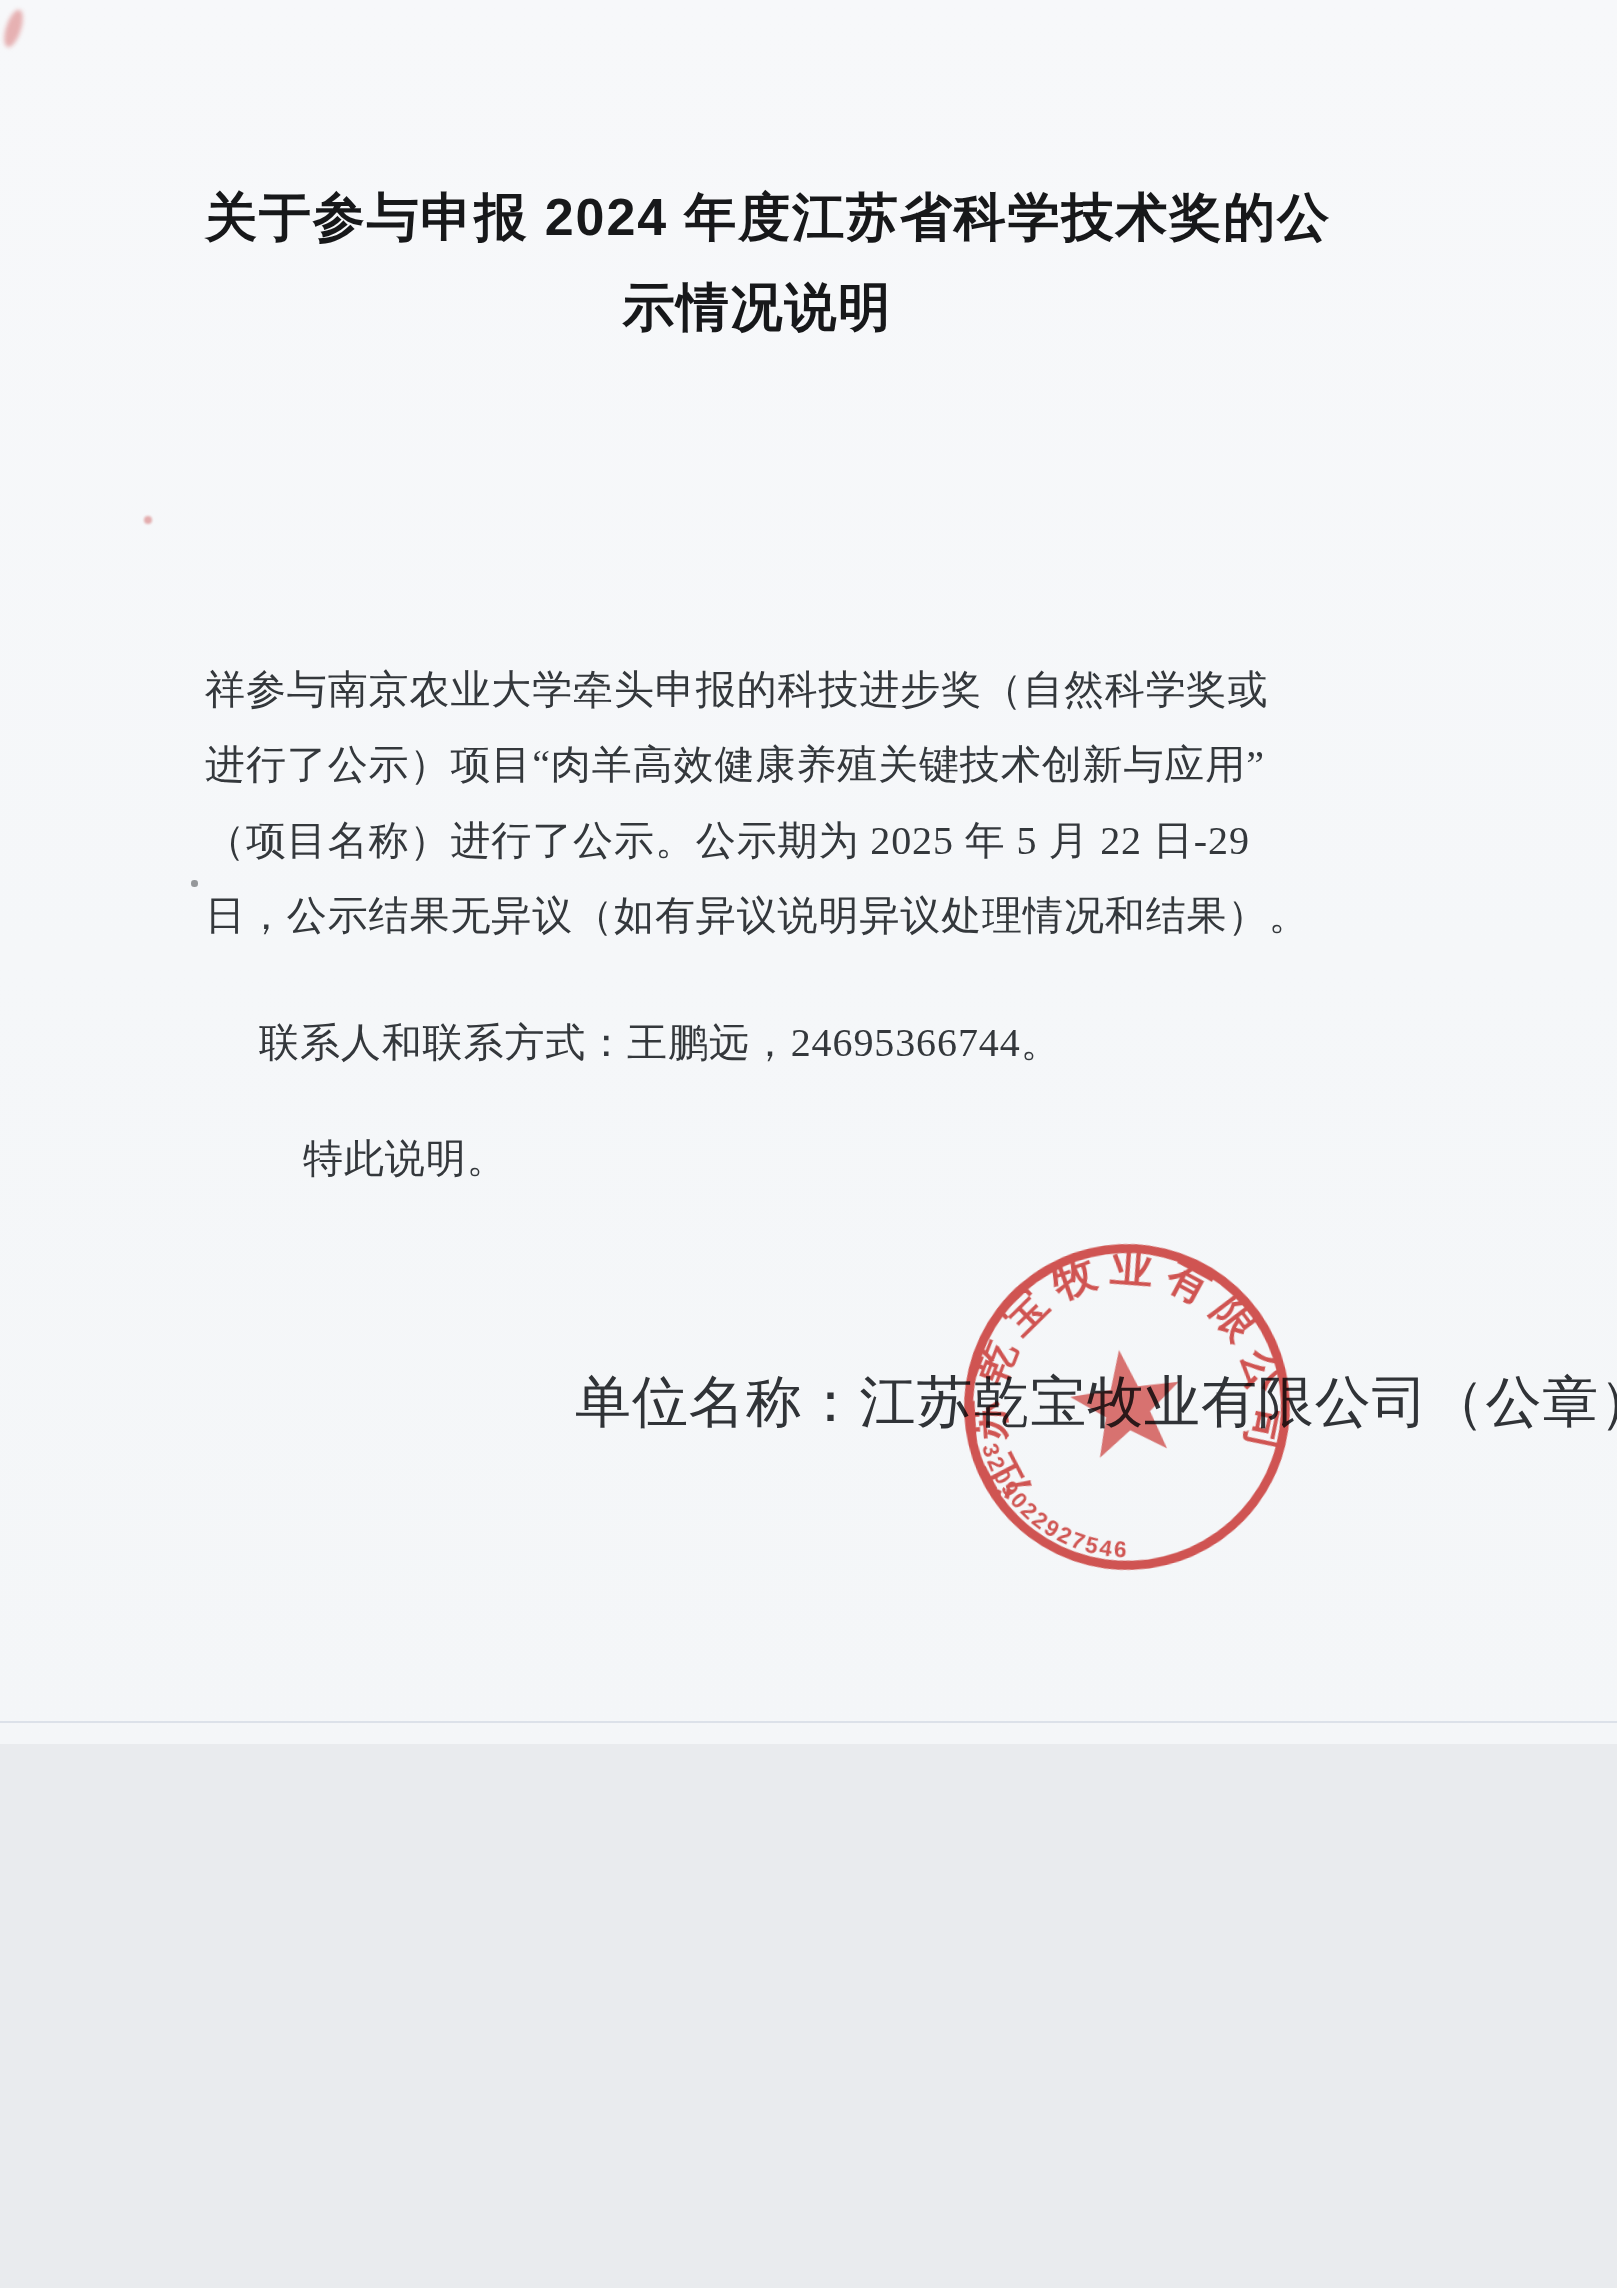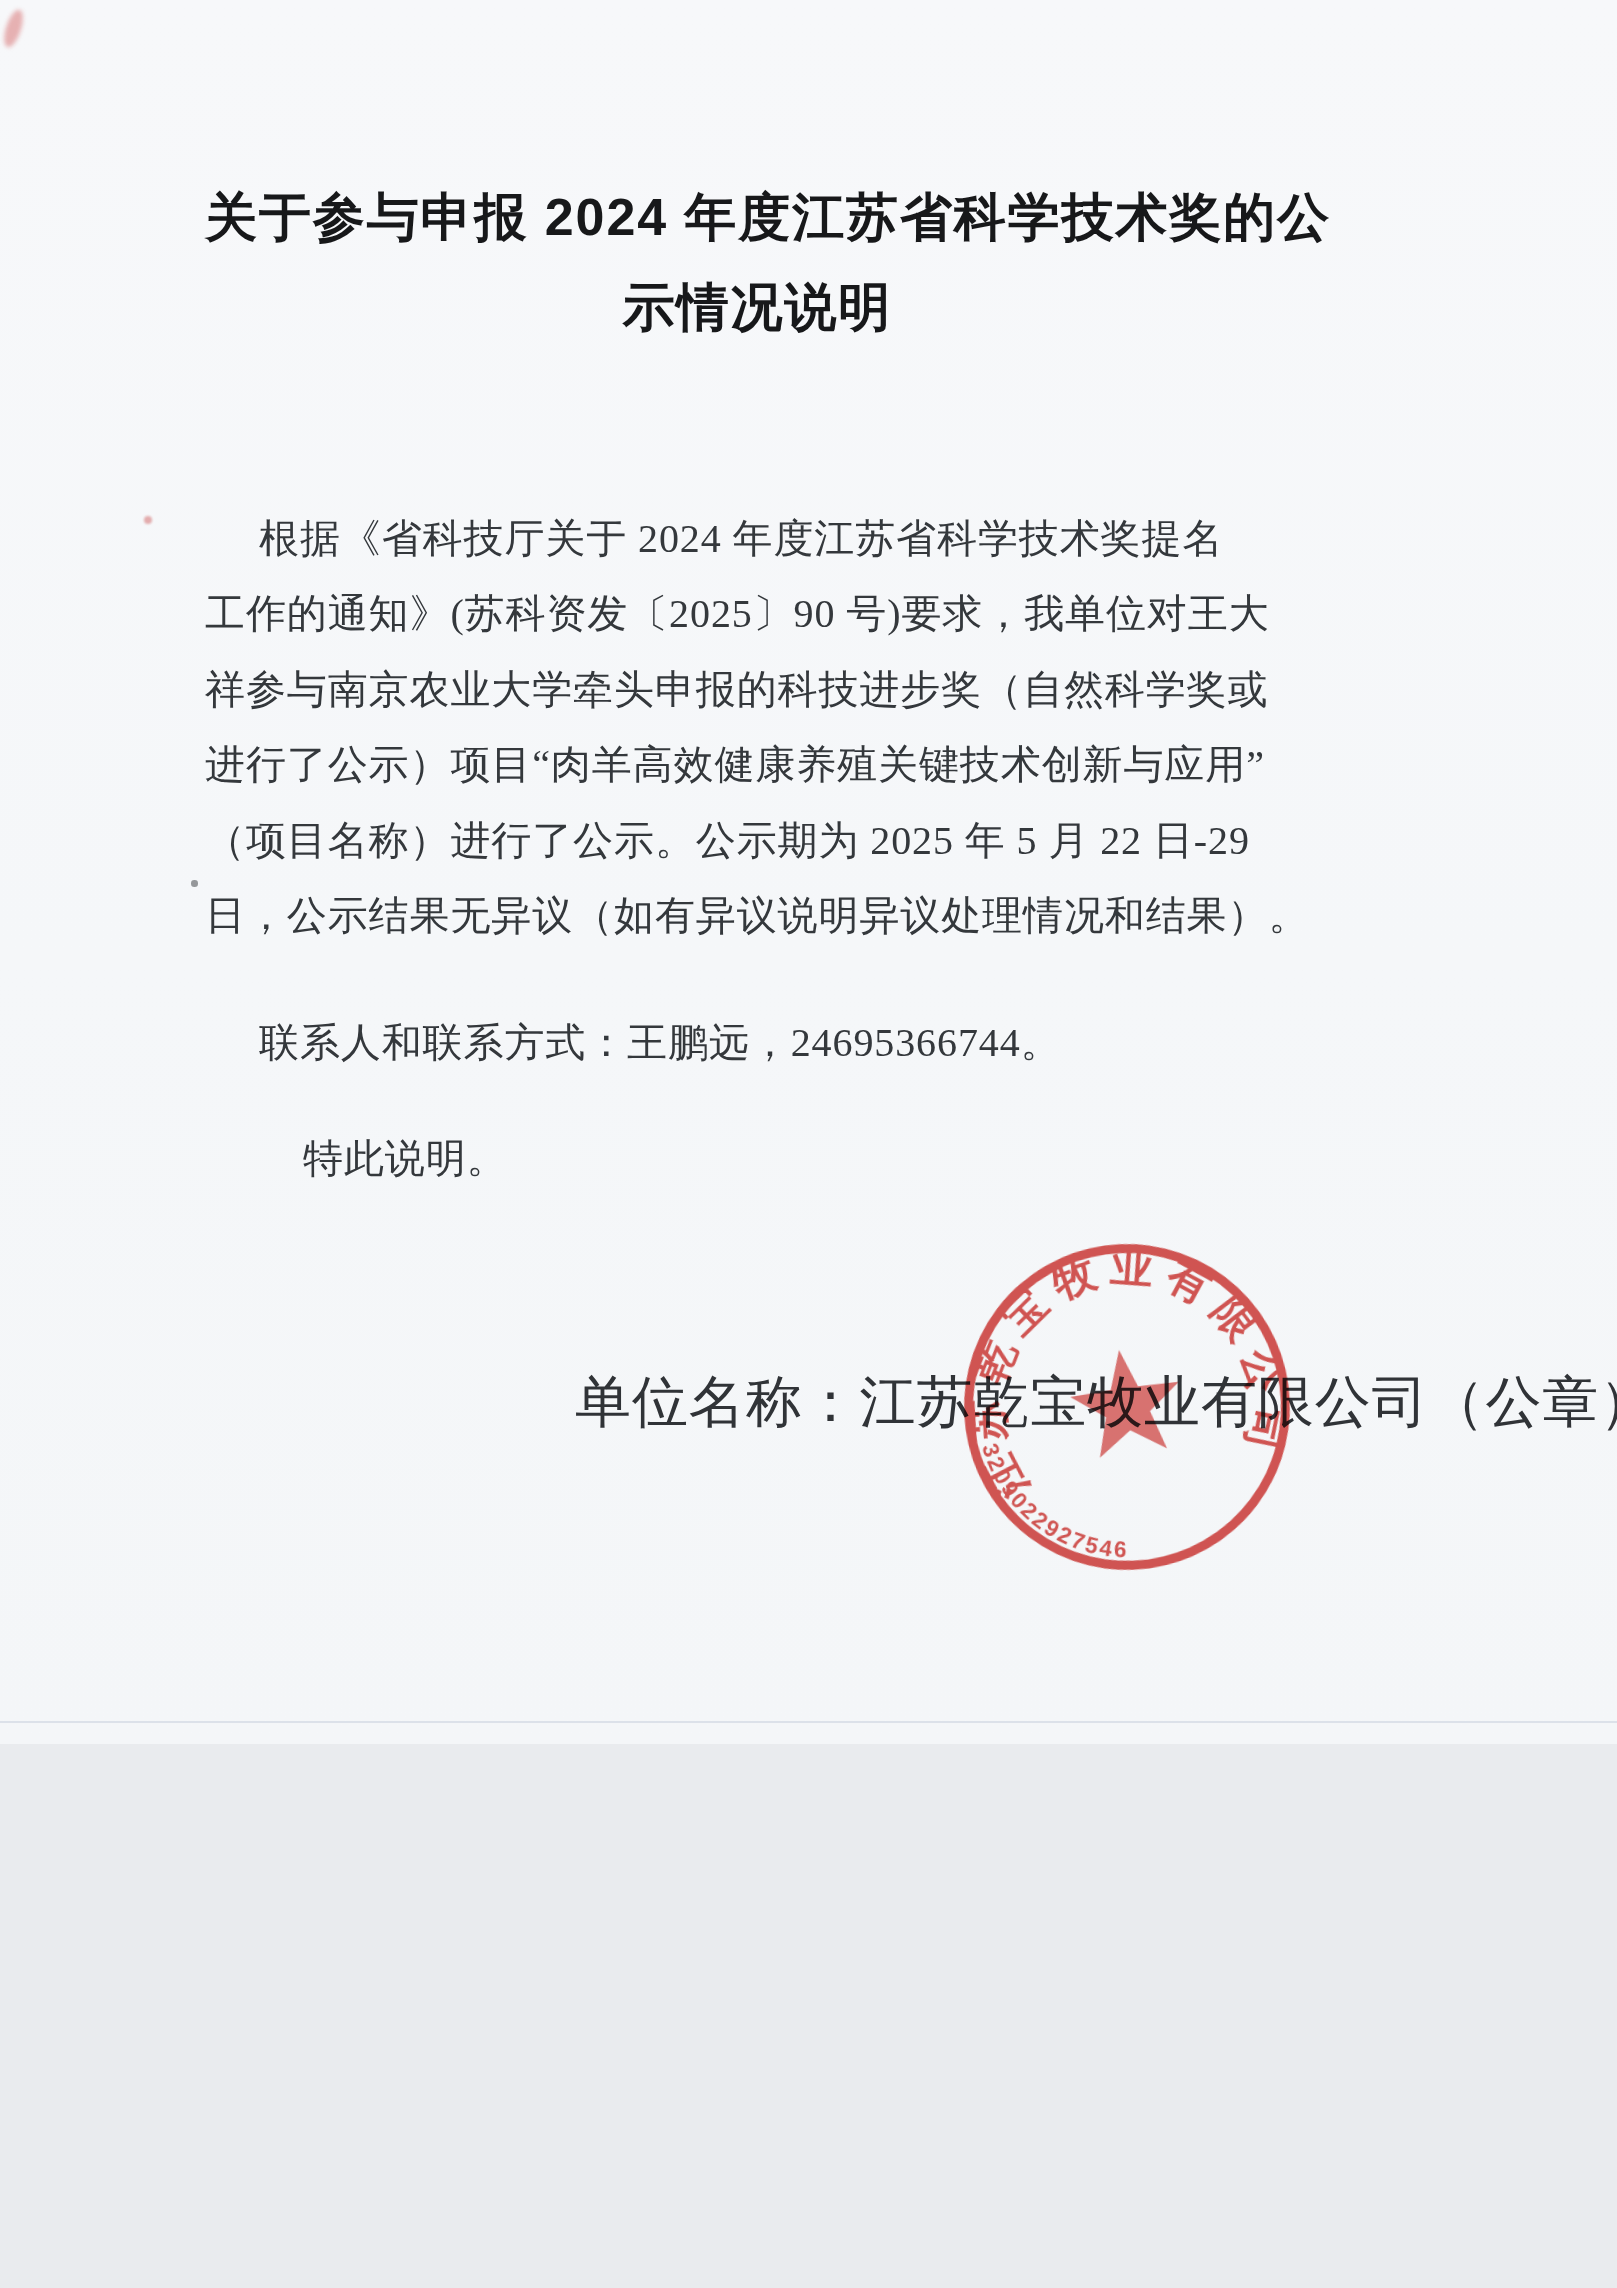--- a/index.html
+++ b/index.html
@@ -82,22 +82,20 @@
   <div class="scan-speck speck-1"></div>
   <div class="scan-speck speck-2"></div>
   <div class="scan-dot"></div>
   <div class="scan-line"></div>
 
   <div class="title">
     <div class="title-line line-1">关于参与申报 2024 年度江苏省科学技术奖的公</div>
     <div class="title-line line-2">示情况说明</div>
   </div>
 
-  <div class="bline b0">根据《省科技厅关于 2024 年度江苏省科学技术奖提名</div>
-  <div class="bline b1">工作的通知》(苏科资发〔2025〕90 号)要求，我单位对王大</div>
   <div class="bline b2">祥参与南京农业大学牵头申报的科技进步奖（自然科学奖或</div>
   <div class="bline b3">进行了公示）项目“肉羊高效健康养殖关键技术创新与应用”</div>
   <div class="bline b4">（项目名称）进行了公示。公示期为 2025 年 5 月 22 日-29</div>
   <div class="bline b5">日，公示结果无异议（如有异议说明异议处理情况和结果）。</div>
 
   <div class="contact">联系人和联系方式：王鹏远，24695366744。</div>
   <div class="closing">特此说明。</div>
 
   <div class="signature">单位名称：江苏乾宝牧业有限公司（公章）</div>
 

